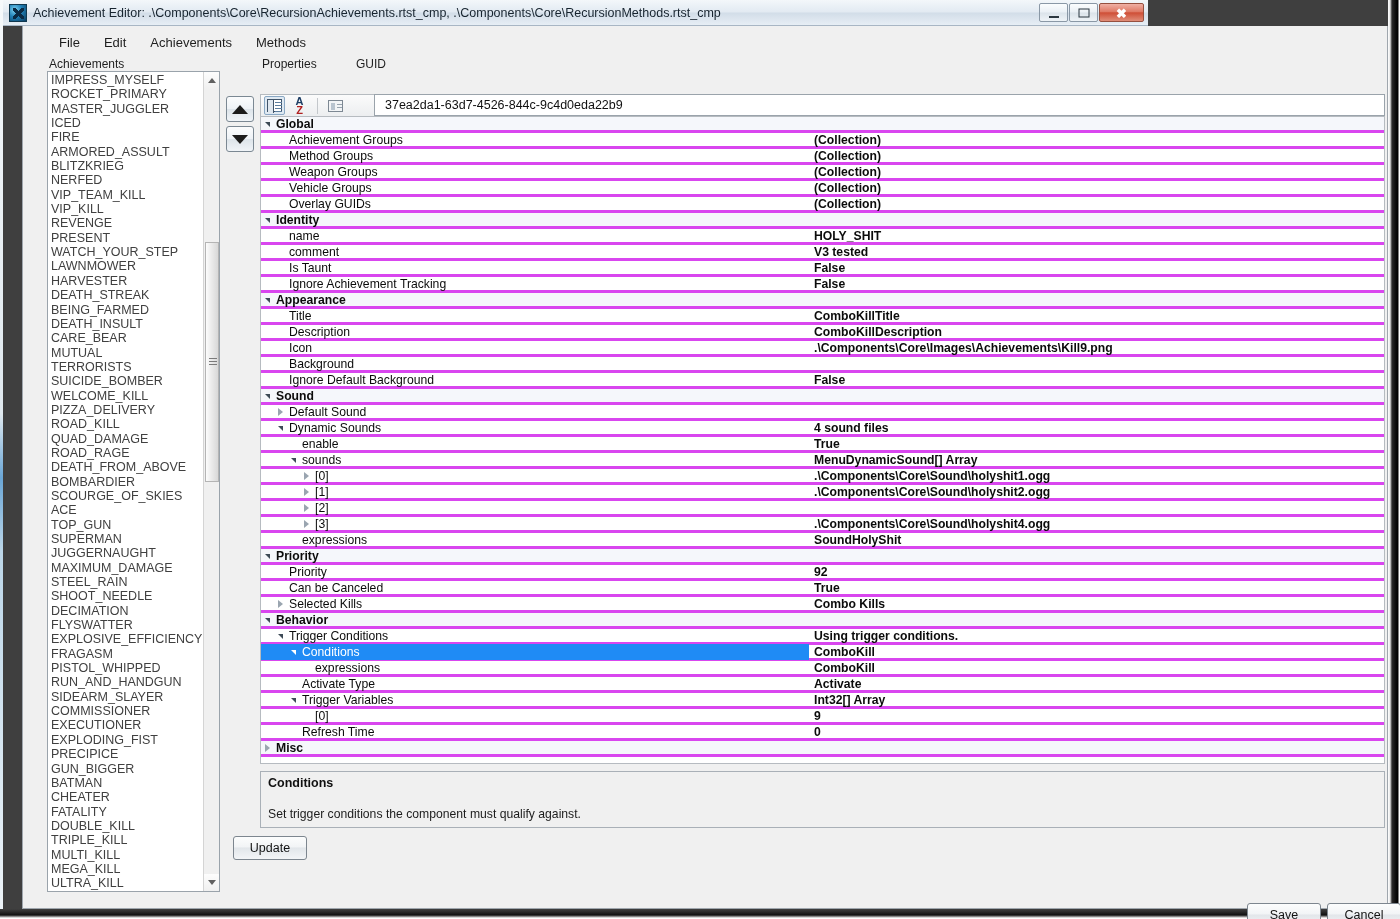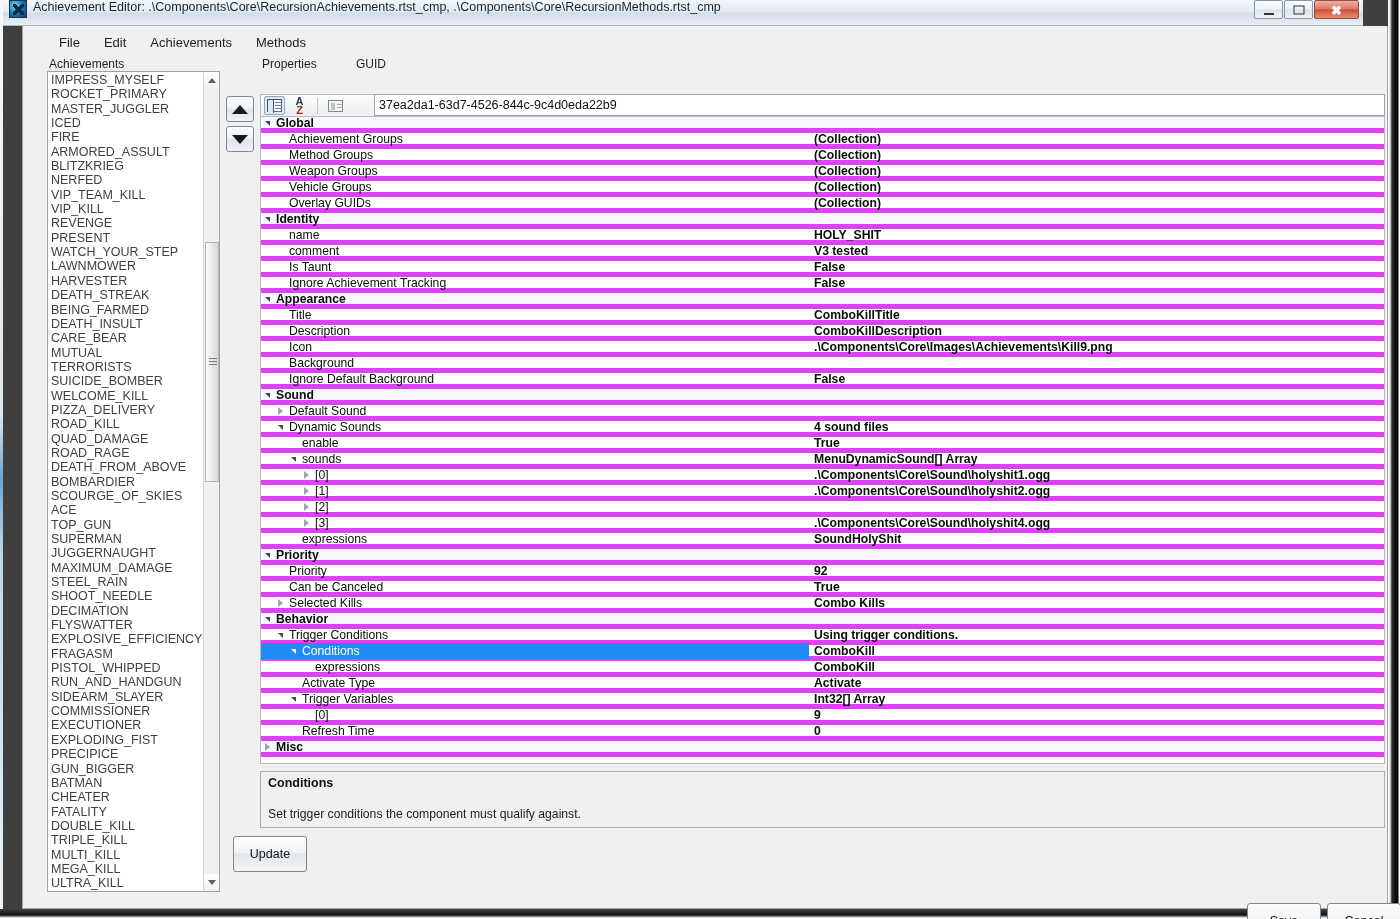--- a/index.html
+++ b/index.html
@@ -31,24 +31,24 @@
     position: absolute; right: 0; top: 0; width: 12px; height: 919px;
     background: linear-gradient(to right,#ffffff 0px,#e8e8e8 2px,#2a2a2a 4px,#0a0a0a 8px,#000000 10px,#ffffff 11px);
   }
   #frame-bottom {
     position: absolute; left: 0; bottom: 0; width: 1400px; height: 10px;
     background: linear-gradient(to bottom,#3f3f3f 0px,#2a2a2a 3px,#101010 6px,#ffffff 9px);
   }
 
   
   #titlebar {
-    position: absolute; left: 3px; top: 0; width: 1360px; height: 26px;
+    position: absolute; left: 3px; top: 0; width: 1145px; height: 26px;
     background: linear-gradient(to bottom,#f3f7fa 0%,#e2eaf2 48%,#d2dde8 52%,#e7eef5 100%);
     border-bottom: 1px solid #a8b6c4;
-    display: flex; align-items: flex-start;
+    display: flex; align-items: center;
   }
   #title-icon {
     width: 18px; height: 18px; margin-left: 6px; margin-right: 6px;
     background: radial-gradient(circle at 30% 30%, #7fd4f4 0%, #1f7fb5 45%, #0b3e63 100%);
     border: 1px solid #10384f;
     position: relative; flex: 0 0 auto;
   }
   #title-icon:before{
     content:""; position:absolute; left:3px; top:3px; width:11px; height:11px;
     background:
@@ -191,32 +191,32 @@
   }
   .icon-pp:after{
     content:""; position:absolute; left:8px; top:3px; width:5px; height:1px;
     background:#98a4af; box-shadow:0 3px 0 0 #98a4af;
   }
 
   
   #guid-field {
     position: absolute; left: 351px; top: 68px; width: 1011px; height: 22px;
     background:#ffffff; border:1px solid #9aa3ab;
-    font-size: 12.5px; color:#101010; padding: 3px 4px;
+    font-size: 12.5px; color:#101010; padding: 3px 10px;
     display:flex; align-items:center;
   }
 
   
   #propgrid {
     position:absolute; left: 237px; top: 90px; width: 1125px; height: 648px;
     background:#ffffff; border:1px solid #b6bbc0; overflow:hidden;
   }
   .pg-row {
     display:flex; height:16px; align-items:center;
-    border-bottom: 5px solid #d946ef;
+    border-bottom: 3px solid #d946ef;
     font-size: 12.2px; color:#0b0b0b; white-space:nowrap;
   }
   .pg-row.category {
     background:#f5f7fb; font-weight:bold;
   }
   .pg-row.selected .pg-name { background:#1f8bf5; color:#ffffff; }
   .pg-expander {
     width: 13px; flex:0 0 13px; display:flex; align-items:center; justify-content:center;
   }
   .pg-name {
@@ -242,21 +242,21 @@
   #desc-pane {
     position:absolute; left:237px; top:745px; width:1125px; height:57px;
     background:#f0f0f0; border:1px solid #a9b0b7;
     padding: 4px 7px;
   }
   #desc-title { font-size:12.5px; font-weight:bold; color:#101010; }
   #desc-text { font-size:12.2px; color:#1c1c1c; margin-top:17px; }
 
   
   .btn {
-    position:absolute; height: 36px;
+    position:absolute; height: 24px;
     border:1px solid #7d868f; border-radius:3px;
     background: linear-gradient(to bottom,#fcfdfd 0%,#f2f4f6 45%,#e2e6ea 50%,#f3f5f7 100%);
     font-size:12.5px; color:#141414;
     display:flex; align-items:center; justify-content:center; cursor:default;
   }
   #btn-update { left: 210px; top: 810px; width: 74px; }
   #btn-save   { left: 1224px; top: 877px; width: 74px; }
   #btn-cancel { left: 1304px; top: 877px; width: 74px; }
 </style>
 </head>

